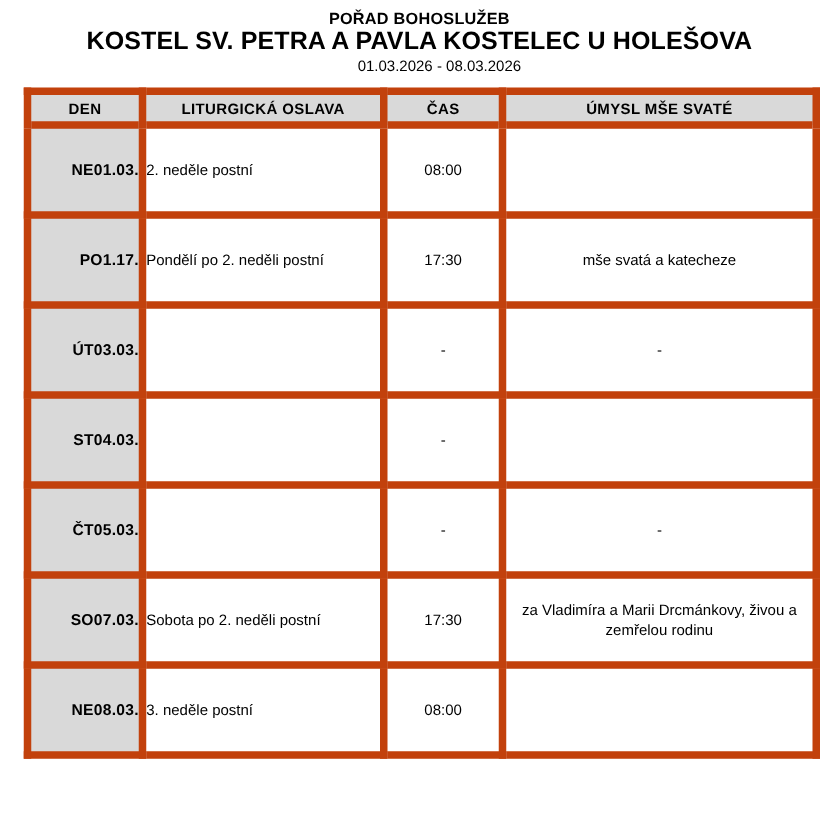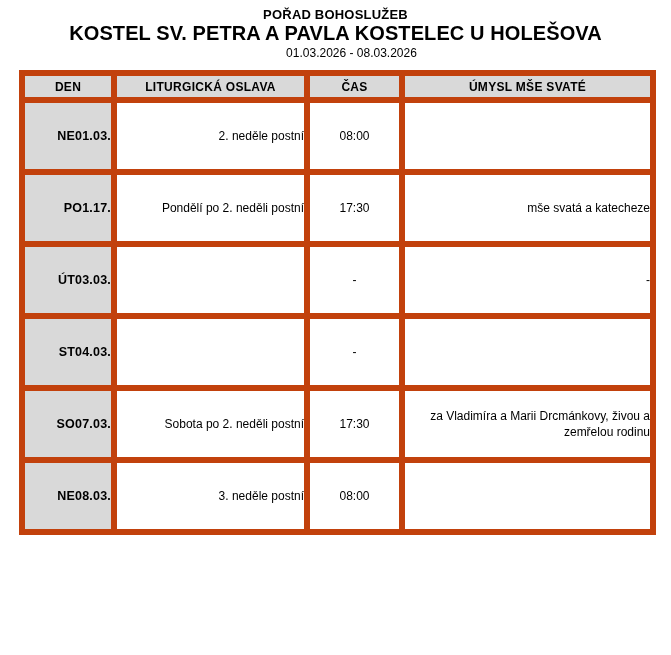--- a/index.html
+++ b/index.html
@@ -83,32 +83,32 @@
     height: 66px;
     white-space: nowrap;
     letter-spacing: 0.2px;
   }
   td.day-cell .dow {
     display: inline-block;
     min-width: 26px;
   }
   td.lit-cell {
     font-size: 12px;
-    text-align: right;
+    text-align: left;
     padding: 0 4px;
     line-height: 15px;
   }
   td.time-cell {
     font-size: 12px;
     text-align: center;
     line-height: 15px;
   }
   td.intent-cell {
     font-size: 12px;
-    text-align: right;
+    text-align: center;
     padding: 0 6px;
     line-height: 16px;
   }
   .row-tall td { height: 66px; }
 </style>
 </head>
 <body>
 
 <div class="page">
 
@@ -153,20 +153,26 @@
           <td class="time-cell">-</td>
           <td class="intent-cell">-</td>
         </tr>
         <tr class="row-tall">
           <td class="day-cell"><span class="dow">ST</span><span>04.03.</span></td>
           <td class="lit-cell"></td>
           <td class="time-cell">-</td>
           <td class="intent-cell"></td>
         </tr>
         <tr class="row-tall">
+          <td class="day-cell"><span class="dow">ČT</span><span>05.03.</span></td>
+          <td class="lit-cell"></td>
+          <td class="time-cell">-</td>
+          <td class="intent-cell">-</td>
+        </tr>
+        <tr class="row-tall">
           <td class="day-cell"><span class="dow">SO</span><span>07.03.</span></td>
           <td class="lit-cell">Sobota po 2. neděli postní</td>
           <td class="time-cell">17:30</td>
           <td class="intent-cell">za Vladimíra a Marii Drcmánkovy, živou a zemřelou rodinu</td>
         </tr>
         <tr class="row-tall">
           <td class="day-cell"><span class="dow">NE</span><span>08.03.</span></td>
           <td class="lit-cell">3. neděle postní</td>
           <td class="time-cell">08:00</td>
           <td class="intent-cell"></td>

